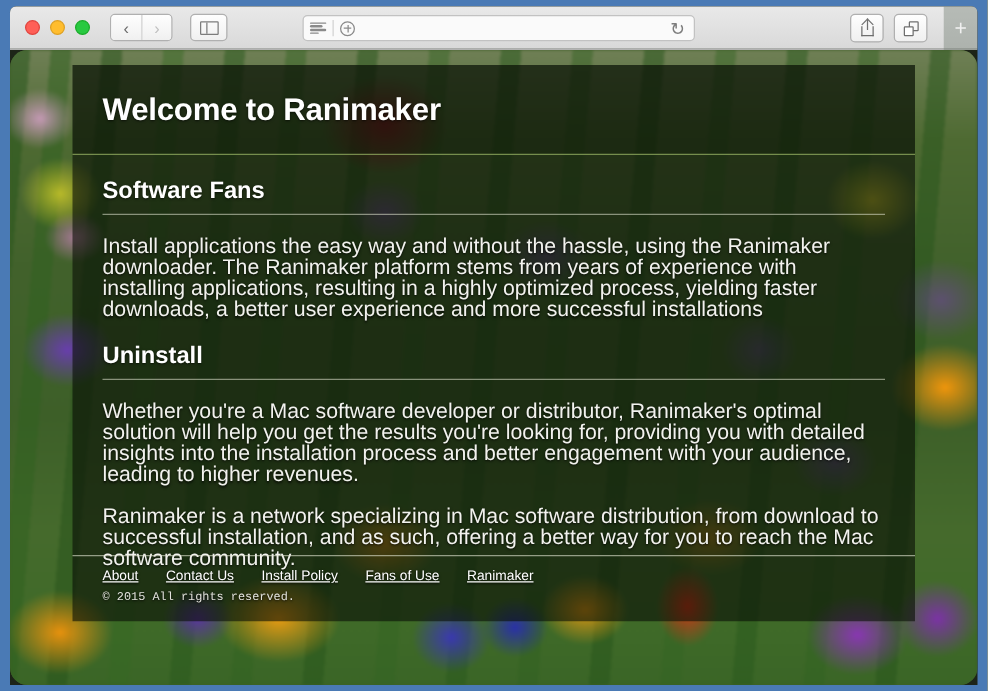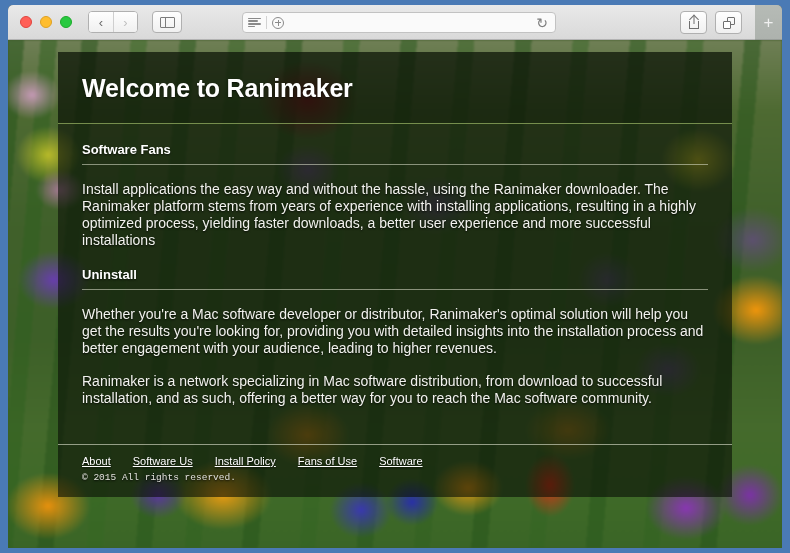--- a/index.html
+++ b/index.html
@@ -167,20 +167,21 @@
     display:flex; align-items:center; justify-content:center;
     color:#f0f0f0; font-size:17px; font-weight:300;
   }
 
   
   .viewport {
     position: relative;
     height: 508px;
     overflow: hidden;
     background: #3d5c27;
+    border-radius: 14px;
   }
   .bg {
     position:absolute; inset:0;
     background:
       
       radial-gradient(ellipse 52px 42px at 46px 240px, rgba(106,60,180,.95), rgba(106,60,180,0) 70%),
       radial-gradient(ellipse 40px 34px at 150px 455px, rgba(92,48,170,.9), rgba(92,48,170,0) 70%),
       radial-gradient(ellipse 45px 40px at 353px 470px, rgba(58,52,190,.9), rgba(58,52,190,0) 70%),
       radial-gradient(ellipse 38px 34px at 404px 462px, rgba(38,40,185,.88), rgba(38,40,185,0) 70%),
       radial-gradient(ellipse 58px 46px at 678px 468px, rgba(140,52,185,.95), rgba(140,52,185,0) 70%),
@@ -255,33 +256,33 @@
   }
   h2.section-title {
     margin: 0 0 20px 0;
     font-size: 17px;
     font-weight: bold;
     color: #ffffff;
     text-shadow: 0 1px 2px rgba(0,0,0,.65);
   }
   h3.sub-title {
     margin: 0 0 7px 0;
-    font-size: 13px;
+    font-size: 19px;
     font-weight: bold;
     color: #ffffff;
     text-shadow: 0 1px 2px rgba(0,0,0,.65);
   }
   .rule {
     height: 1px;
     background: rgba(225,230,210,0.55);
     margin-bottom: 12px;
   }
   p.body-text {
     margin: 16px 0 16px 0;
-    font-size: 14px;
+    font-size: 17px;
     line-height: 17px;
     color: #f2f2ee;
     text-shadow: 0 1px 2px rgba(0,0,0,.8);
   }
   .dev-block { margin-top: 18px; }
 
   
   .footer {
     position: absolute;
     left: 0; right: 0; bottom: 0;
@@ -381,24 +382,24 @@
           <div class="dev-block">
             <h3 class="sub-title">Uninstall</h3>
             <div class="rule"></div>
             <p class="body-text">Whether you're a Mac software developer or distributor, Ranimaker's optimal solution will help you get the results you're looking for, providing you with detailed insights into the installation process and better engagement with your audience, leading to higher revenues.</p>
             <p class="body-text">Ranimaker is a network specializing in Mac software distribution, from download to successful installation, and as such, offering a better way for you to reach the Mac software community.</p>
           </div>
 
           <div class="footer">
             <div class="footer-links">
               <a href="#">About</a>
-              <a href="#">Software Us</a>
+              <a href="#">Contact Us</a>
               <a href="#">Install Policy</a>
               <a href="#">Fans of Use</a>
-              <a href="#">Software</a>
+              <a href="#">Ranimaker</a>
             </div>
             <div class="copyright">© 2015 All rights reserved.</div>
           </div>
 
         </div>
       </div>
     </div>
 
   </div>
 </div>

